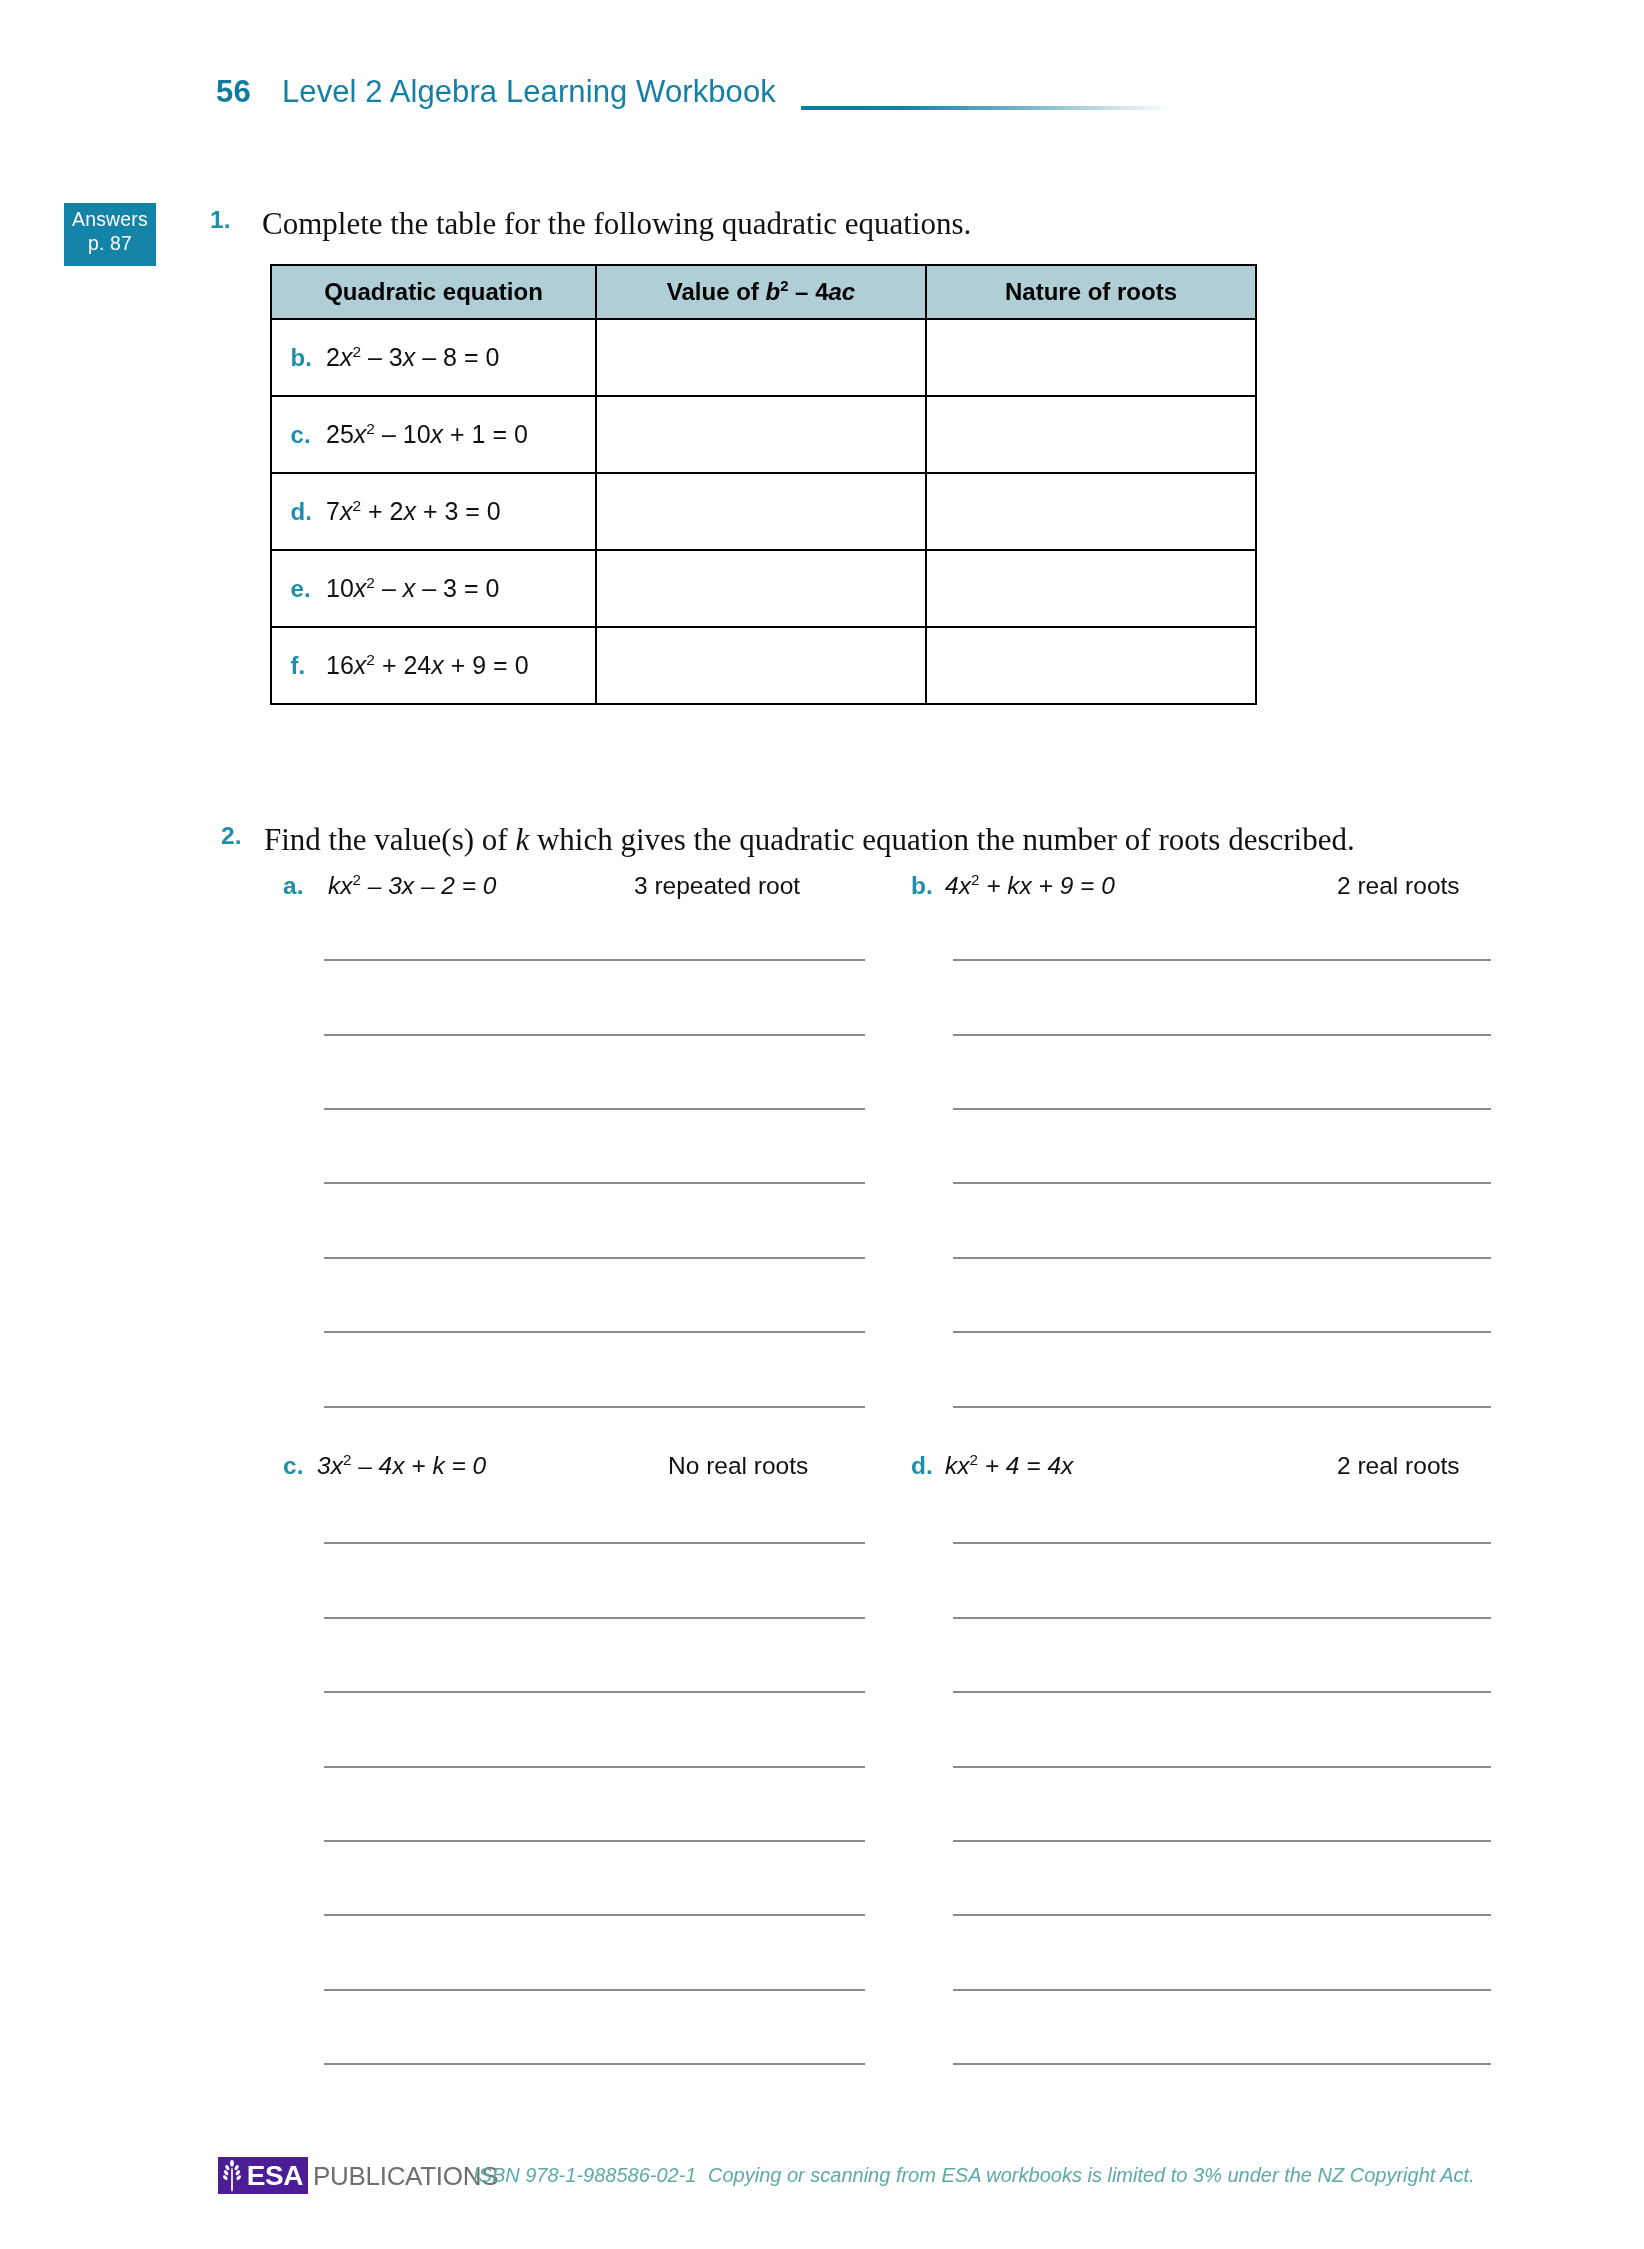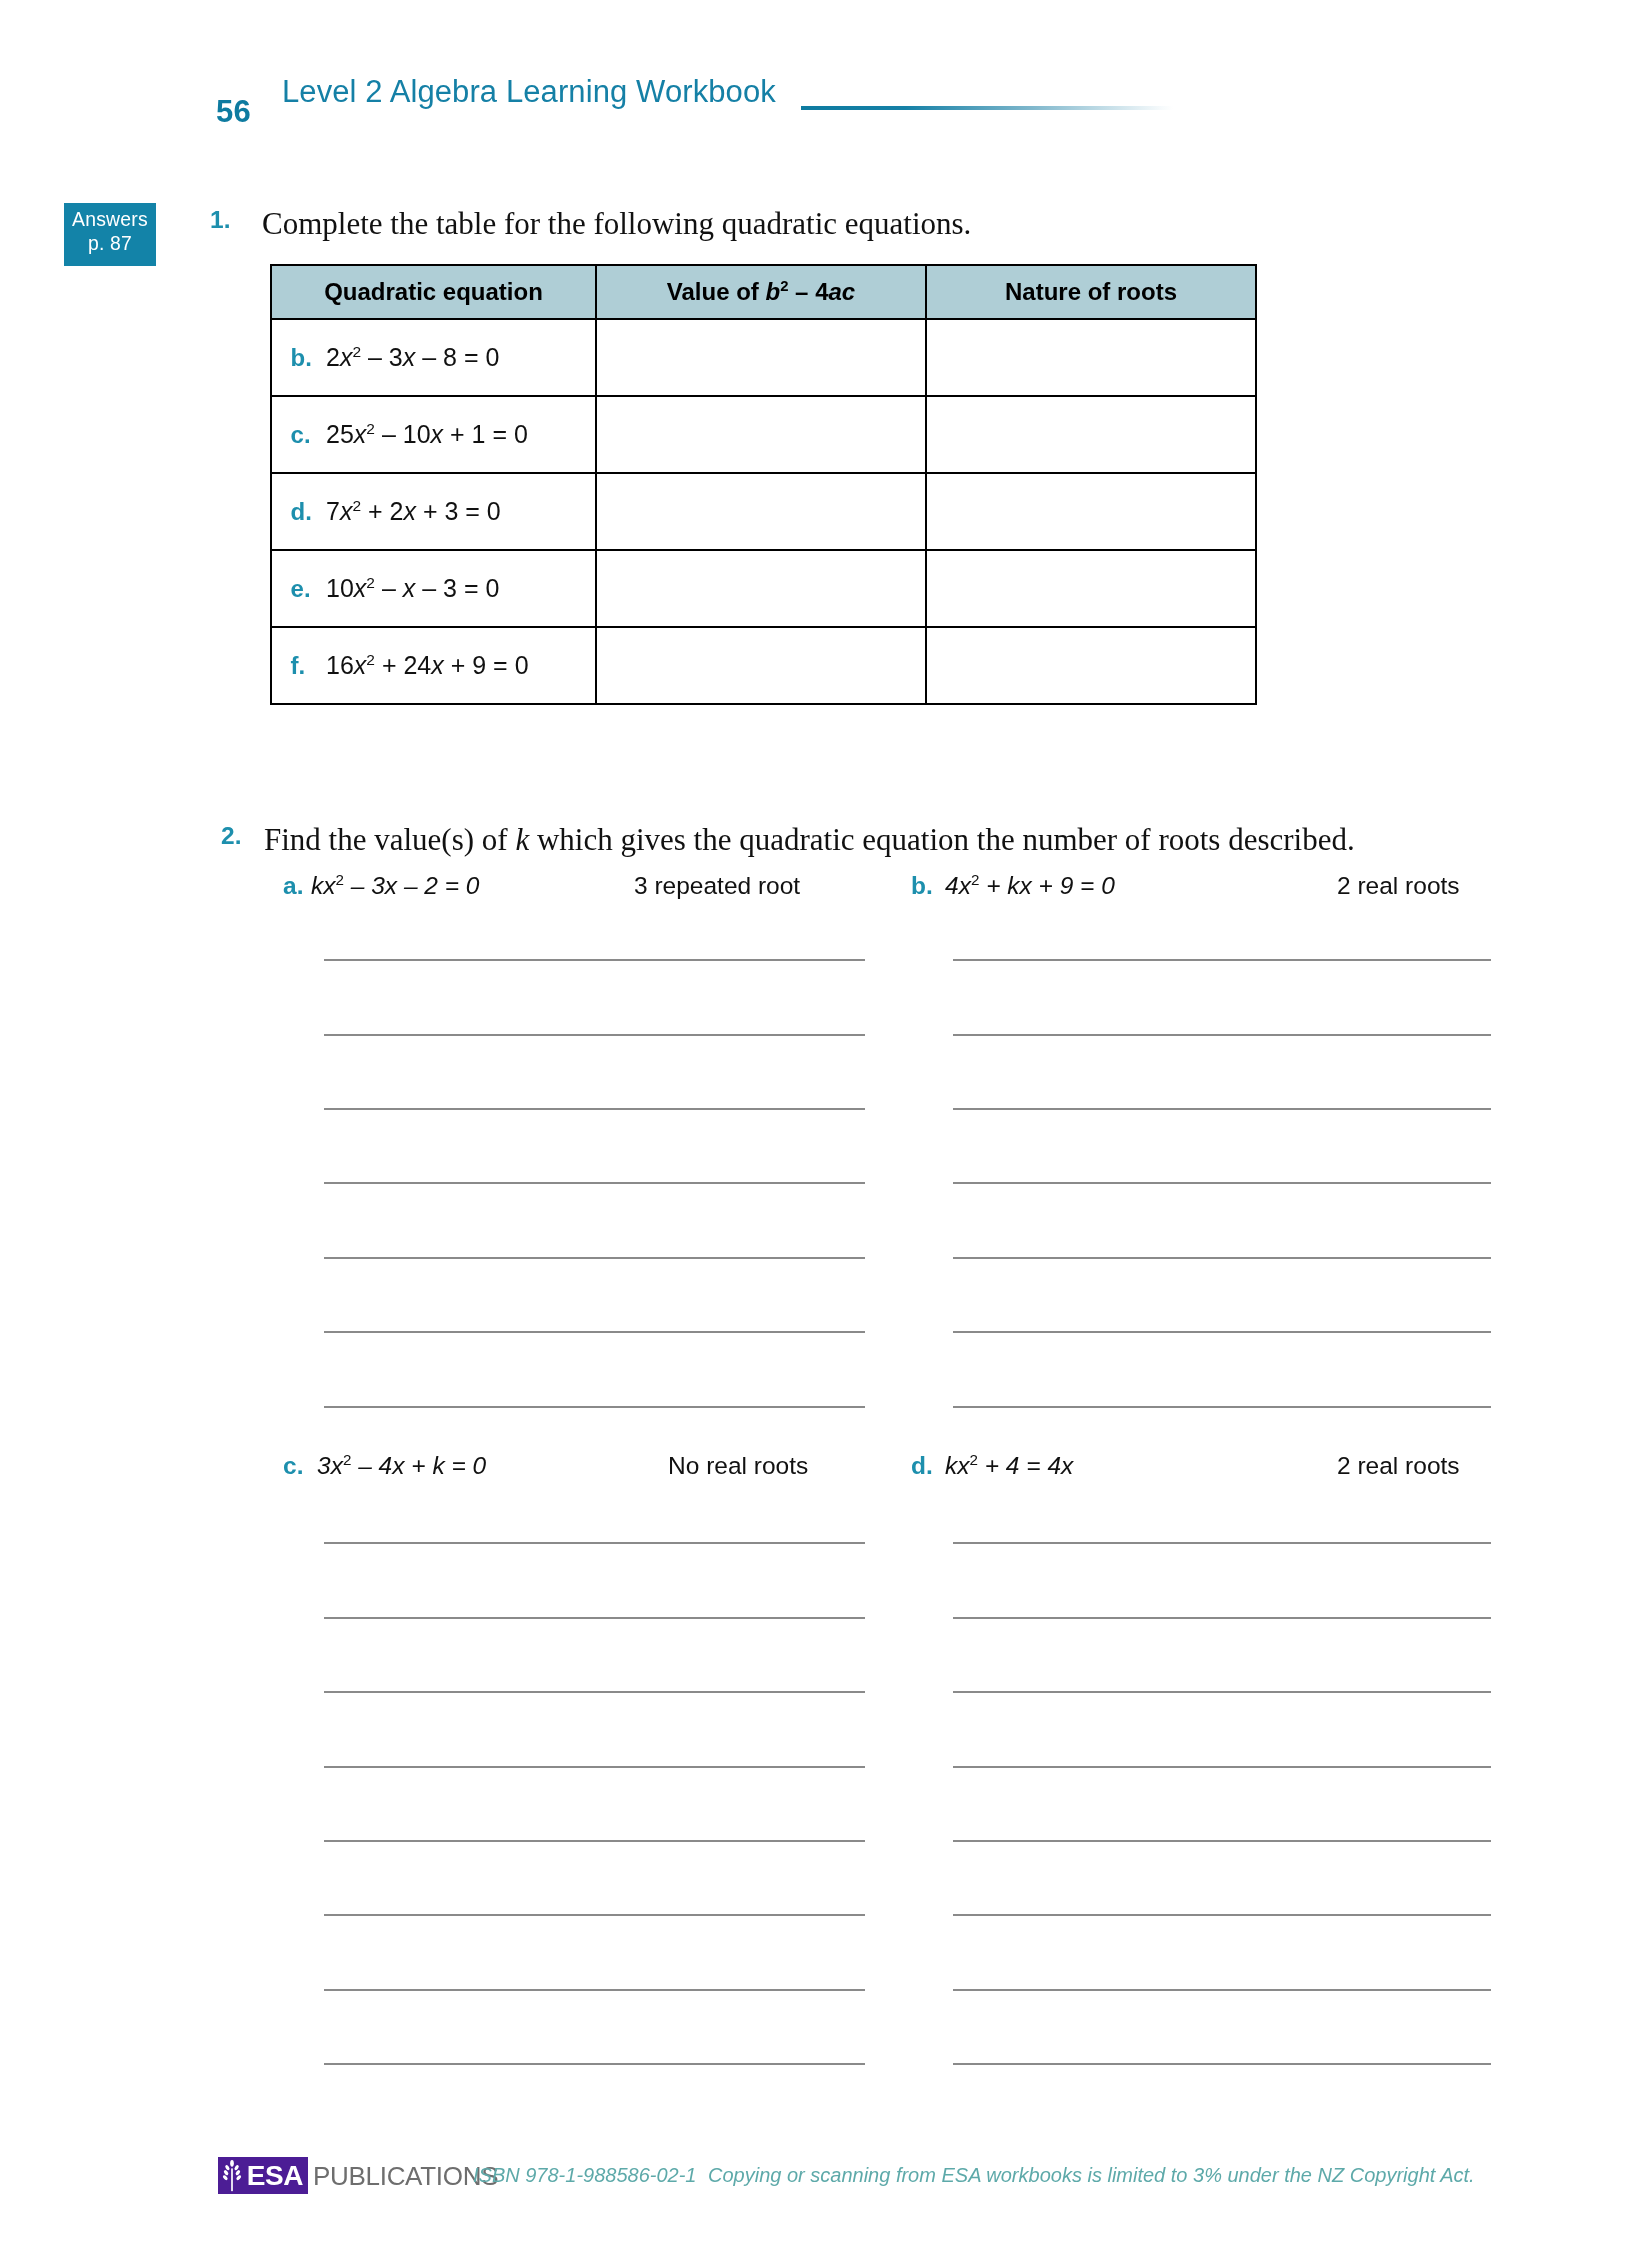--- a/index.html
+++ b/index.html
@@ -23,21 +23,20 @@
     width: 100%;
     height: 59px;
   }
   .page-number {
     position: absolute;
     left: 216px; top: 0;
     font-size: 31px;
     font-weight: bold;
     color: #0E7BA0;
     letter-spacing: 0.3px;
-    margin-top: 20px;
   }
   .page-title {
     position: absolute;
     left: 282px; top: 0;
     font-size: 31px;
     font-weight: normal;
     color: #1580A6;
     white-space: nowrap;
     letter-spacing: 0.1px;
   }
@@ -261,21 +260,21 @@
       <td></td>
       <td></td>
     </tr>
   </tbody>
 </table>
 
 <span class="q-number" style="left:221px; top:822px;">2.</span>
 <span class="q-text" style="left:264px; top:822px;"><span>Find the value(s) of </span><span class="ital">k</span><span> which gives the quadratic equation the number of roots described.</span></span>
 
 <span class="part-label" style="left:283px; top:872px;">a.</span>
-<span class="part-eq" style="left:311px; top:872px;"><span class="ital">kx</span><sup>2</sup><span class="ital"> – 3x – 2 = 0</span></span>
+<span class="part-eq" style="left:328px; top:872px;"><span class="ital">kx</span><sup>2</sup><span class="ital"> – 3x – 2 = 0</span></span>
 <span class="part-cond" style="left:634px; top:872px;">3 repeated root</span>
 
 <span class="part-label" style="left:911px; top:872px;">b.</span>
 <span class="part-eq" style="left:945px; top:872px;"><span class="ital">4x</span><sup>2</sup><span class="ital"> + kx + 9 = 0</span></span>
 <span class="part-cond" style="left:1337px; top:872px;">2 real roots</span>
 
 <div class="wline" style="left:324px; top:959px; width:541px;"></div>
 <div class="wline" style="left:324px; top:1034px; width:541px;"></div>
 <div class="wline" style="left:324px; top:1108px; width:541px;"></div>
 <div class="wline" style="left:324px; top:1182px; width:541px;"></div>

